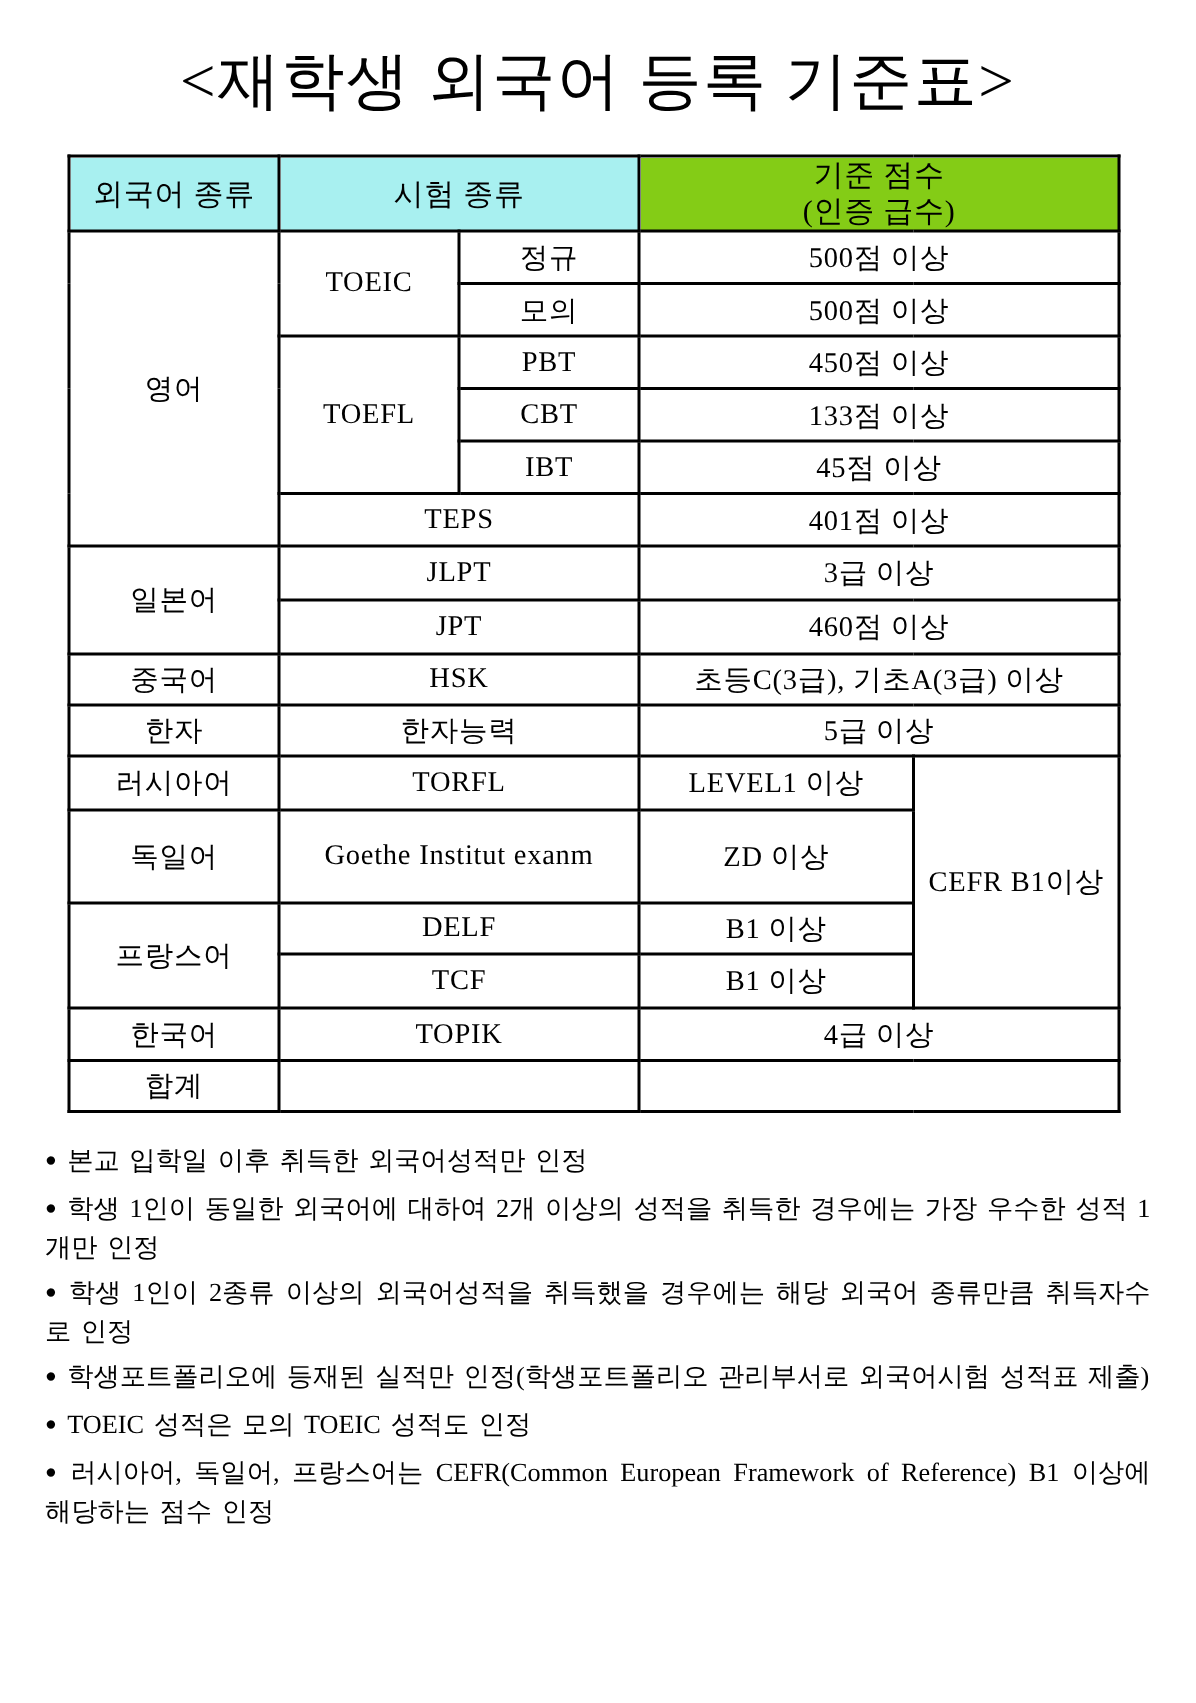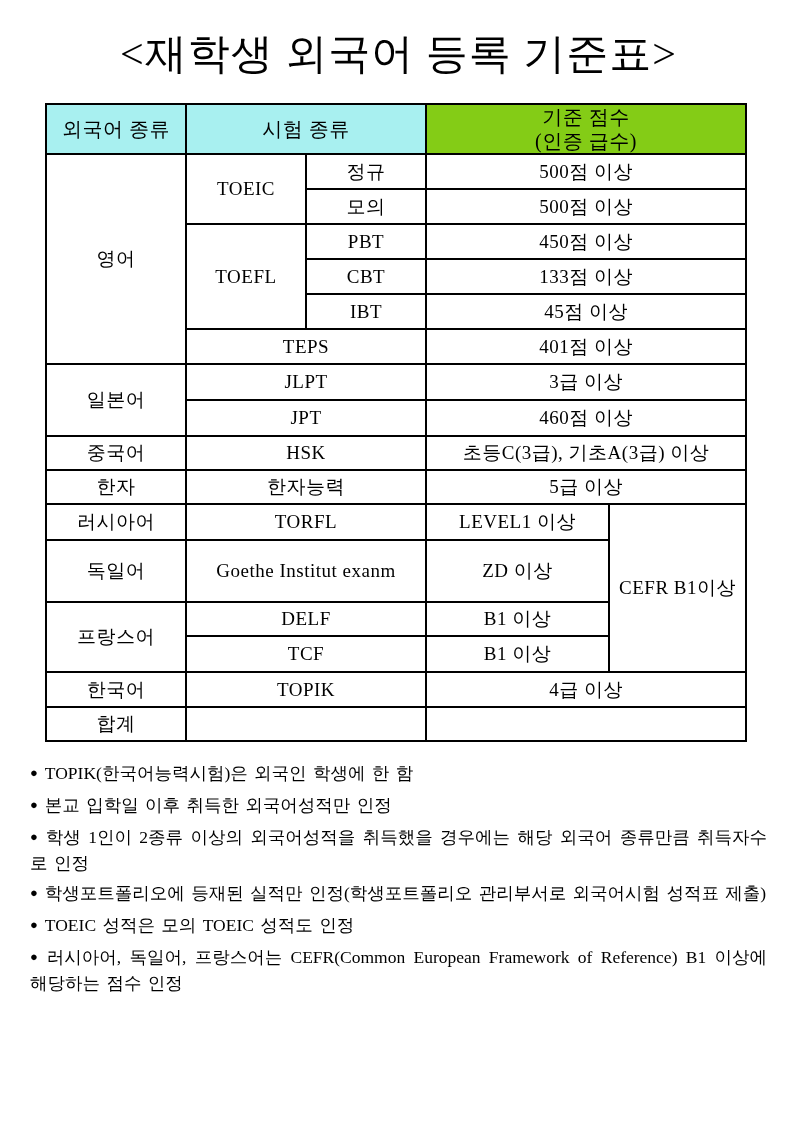--- a/index.html
+++ b/index.html
@@ -165,21 +165,21 @@
 
       <tr class="r-34">
         <td>합계</td>
         <td colspan="2"></td>
         <td colspan="2"></td>
       </tr>
     </tbody>
   </table>
 
   <div class="notes">
-    <div class="note"><span class="bullet">●</span><span>TOPIK(한국어능력시험)은 외국인 학생에 한 함</span></div>
     <div class="note"><span class="bullet">●</span><span>본교 입학일 이후 취득한 외국어성적만 인정</span></div>
+    <div class="note"><span class="bullet">●</span><span>학생 1인이 동일한 외국어에 대하여 2개 이상의 성적을 취득한 경우에는 가장 우수한 성적 1개만 인정</span></div>
     <div class="note"><span class="bullet">●</span><span>학생 1인이 2종류 이상의 외국어성적을 취득했을 경우에는 해당 외국어 종류만큼 취득자수로 인정</span></div>
     <div class="note"><span class="bullet">●</span><span>학생포트폴리오에 등재된 실적만 인정(학생포트폴리오 관리부서로 외국어시험 성적표 제출)</span></div>
     <div class="note"><span class="bullet">●</span><span>TOEIC 성적은 모의 TOEIC 성적도 인정</span></div>
     <div class="note"><span class="bullet">●</span><span>러시아어, 독일어, 프랑스어는 CEFR(Common European Framework of Reference) B1 이상에 해당하는 점수 인정</span></div>
   </div>
 
 </div>
 
 </body></html>

